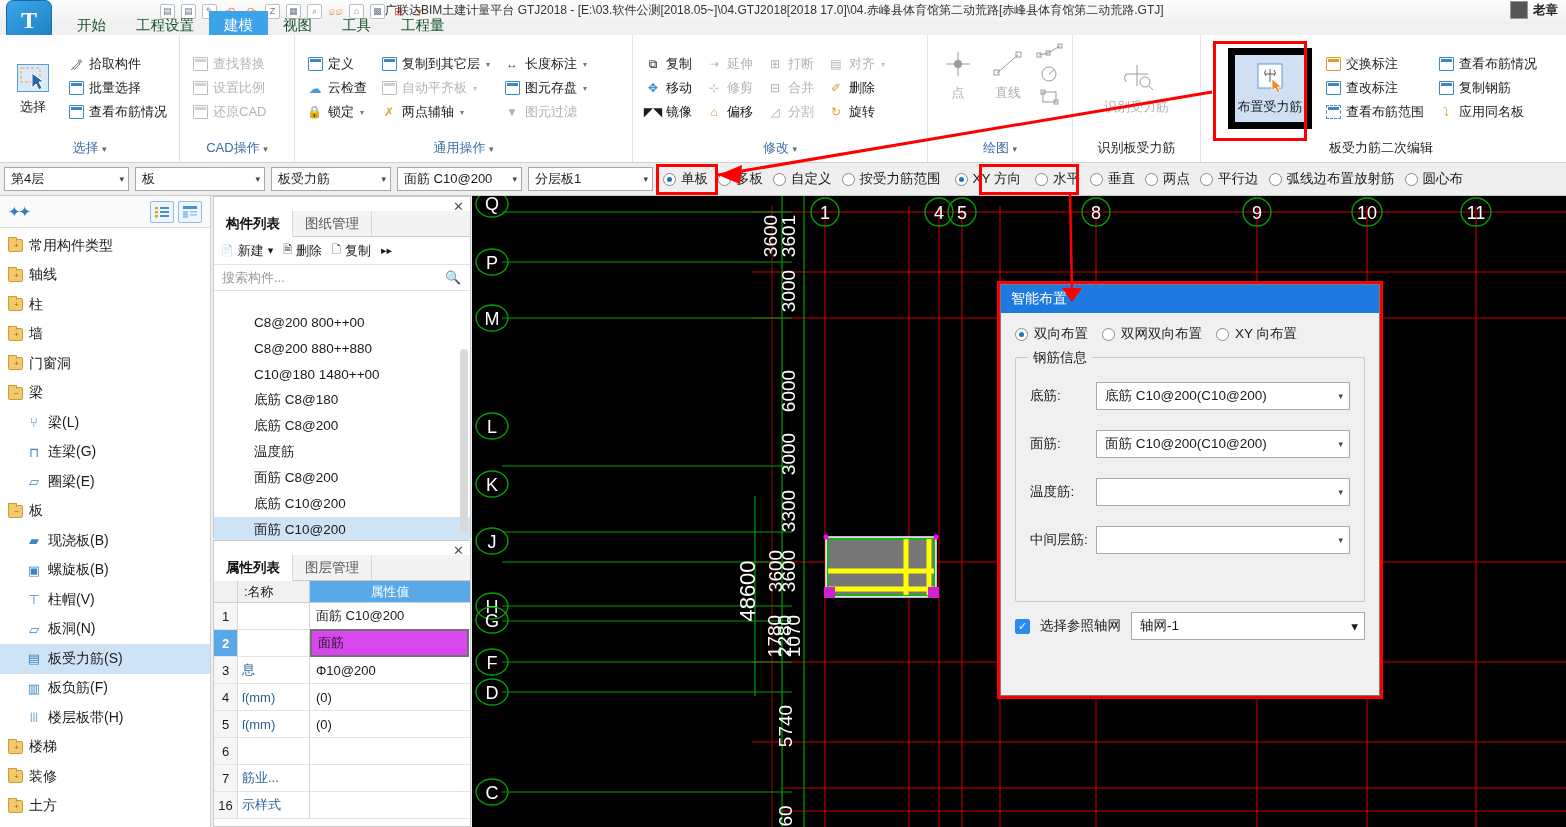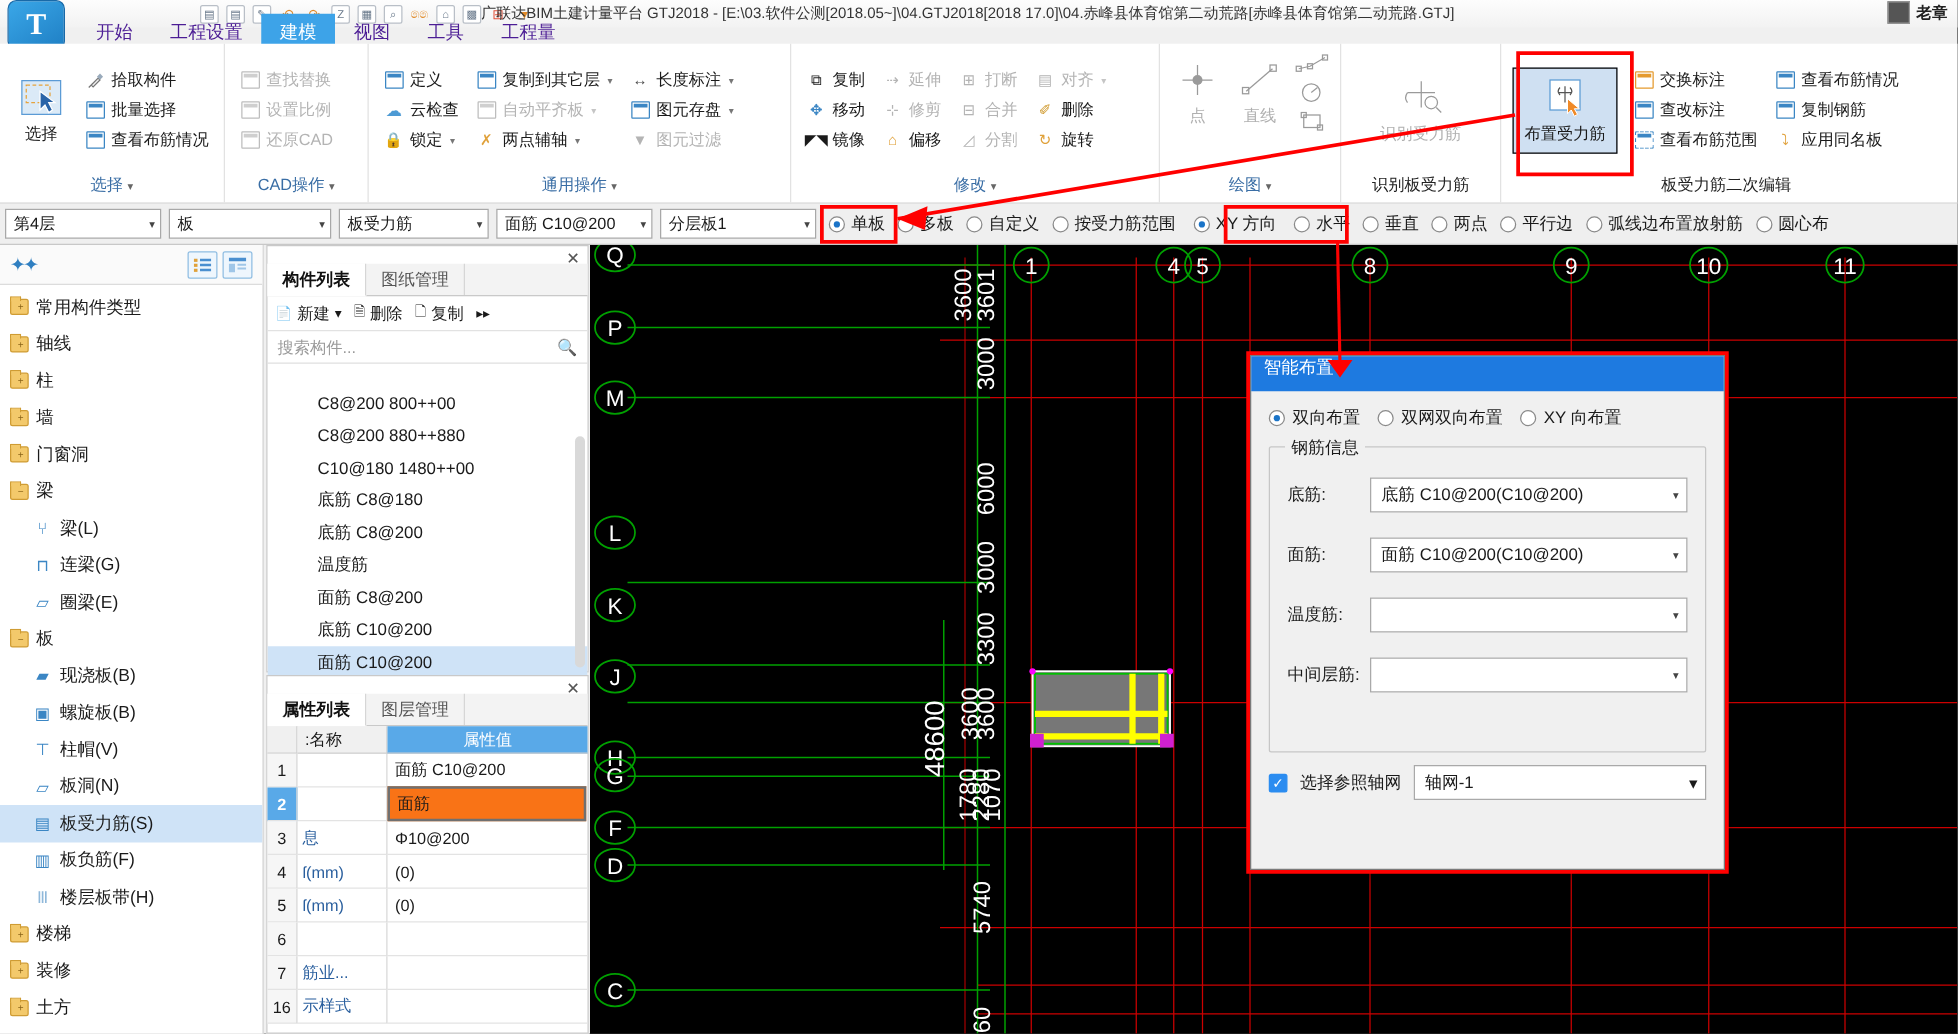--- a/index.html
+++ b/index.html
@@ -29,21 +29,21 @@
   .userbox { position:absolute; right:8px; top:1px; display:flex; align-items:center; gap:5px; }
   .userbox .av { width:18px;height:18px; background:#555; border:1px solid #999; }
   .userbox .un { font-size:12.5px; font-weight:bold; color:#222; }
 
   
   .menubar {
     position:absolute; left:0; top:12px; width:1566px; height:28px;
     display:flex; align-items:flex-end; padding-left:62px;
   }
   .menutab {
-    padding:4px 14px 5px 14px; font-size:14.5px; color:#4c1d95; cursor:default;
+    padding:4px 14px 5px 14px; font-size:14.5px; color:#14532d; cursor:default;
     border:1px solid transparent; border-bottom:none;
   }
   .menutab.active { background:#3da3e8; color:#fff; }
 
   
   .logo {
     position:absolute; left:6px; top:0px; width:46px; height:40px;
     background:linear-gradient(145deg,#3aa7e8,#1f7fc4);
     border-radius:7px; border:1px solid #1869a8;
     display:flex;align-items:center;justify-content:center;
@@ -151,36 +151,36 @@
                   display:flex;align-items:center;padding-left:6px;}
   .phead .hval { flex:1; background:#59a9e8; color:#fff; border-bottom:1px solid #cfcfcf;
                  display:flex;align-items:center;justify-content:center; }
   .prow { display:flex; height:27px; }
   .prow .num { width:24px; border-right:1px solid #d8d8d8; border-bottom:1px solid #e3e3e3;
                display:flex;align-items:center;justify-content:center; background:#f6f6f6; }
   .prow.sel .num { background:#59a9e8; color:#fff; font-weight:bold;}
   .prow .name { width:72px; border-right:1px solid #d8d8d8; border-bottom:1px solid #e3e3e3;
                 display:flex;align-items:center;padding-left:4px; color:#2a5f9e; overflow:hidden; white-space:nowrap;}
   .prow .val { flex:1; border-bottom:1px solid #e3e3e3; display:flex;align-items:center;padding-left:6px;}
-  .prow.editing .val { border:2px solid #707070; background:#f97316; margin:-1px 1px 0 0; }
+  .prow.editing .val { border:2px solid #707070; background:#d946ef; margin:-1px 1px 0 0; }
 
   
   .canvas {
     position:absolute; left:472px; top:196px; width:1094px; height:631px;
     background:#000; overflow:hidden;
   }
   .canvas svg { display:block; }
 
   
   .dialog {
     position:absolute; left:1000px; top:284px; width:380px; height:412px;
     background:#f0f0f0; border:1px solid #7a7a7a;
     box-shadow:0 2px 8px rgba(0,0,0,.45);
   }
-  .dlg-title { height:28px; background:#1e7ae0; color:#fff; display:flex; 
+  .dlg-title { height:28px; background:#1e7ae0; color:#fff; display:flex; align-items:center;
                padding:0 10px; font-size:14px; }
   .dlg-body { padding:12px 14px 0 14px; }
   .dlg-radios { display:flex; align-items:center; gap:4px; }
   .dlg-radios .radio { font-size:13.5px; padding-left:0; gap:6px; margin-right:10px;}
   .fieldset { margin-top:14px; border:1px solid #c6c6c6; border-radius:2px; padding:12px 14px 14px 14px;
               position:relative; height:245px; }
   .fs-legend { position:absolute; top:-9px; left:12px; background:#f0f0f0; padding:0 5px; font-size:13.5px; }
   .frow { display:flex; align-items:center; margin-bottom:17px; }
   .frow .flabel { width:66px; font-size:13.5px; }
   .frow .fcombo { flex:1; height:28px; background:#fff; border:1px solid #a9a9a9;
@@ -508,21 +508,21 @@
           <div class="lb">识别受力筋</div>
         </div>
       </div>
       <div class="gcap dark">
         <span>识别板受力筋</span>
       </div>
     </div>
 
     <div class="rgroup" style="width:360px;border-right:none">
       <div class="gbody">
-        <div class="bigbtn" style="width:84px;background:#cfe0f2;border:1px solid #000000;margin:2px 6px 2px 4px;padding:6px 2px;">
+        <div class="bigbtn" style="width:84px;background:#cfe0f2;border:7px solid #000000;margin:2px 6px 2px 22px;padding:6px 2px;">
           <div class="ic">
             <svg width="36" height="32" viewBox="0 0 36 32">
               <rect x="6" y="2" width="24" height="24" fill="#fff" stroke="#5b9bd5"></rect>
               <path d="M18 7 v13 M13 12 h10 M14 8 q-3 3 0 6 M22 8 q3 3 0 6" fill="none" stroke="#555"></path>
               <path d="M20 17 L20 29 L23 26 L25.5 31 L28 29.5 L25.5 25 L29.5 25 Z" fill="#f08a28" stroke="#fff" stroke-width=".8"></path>
             </svg>
           </div>
           <div class="lb">布置受力筋</div>
         </div>
         <div class="col">

